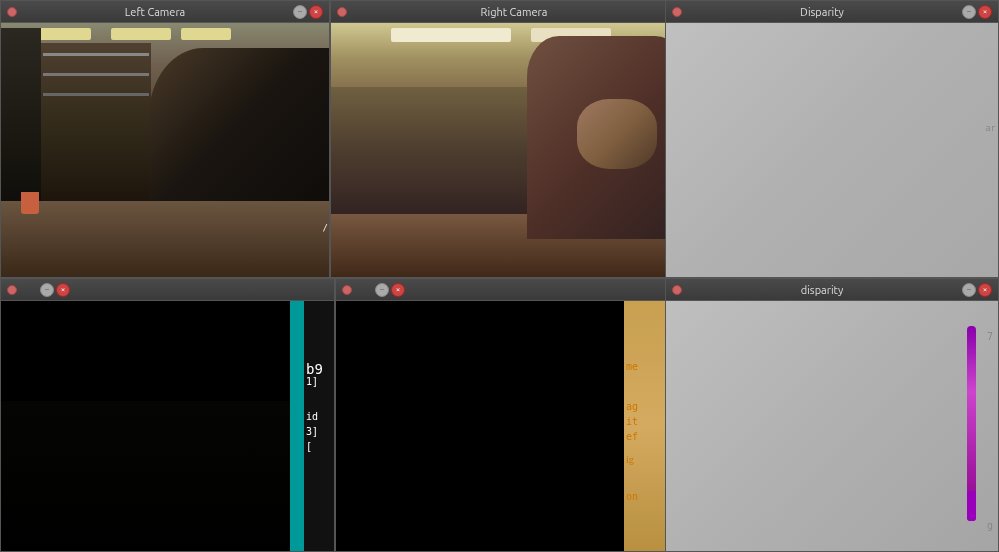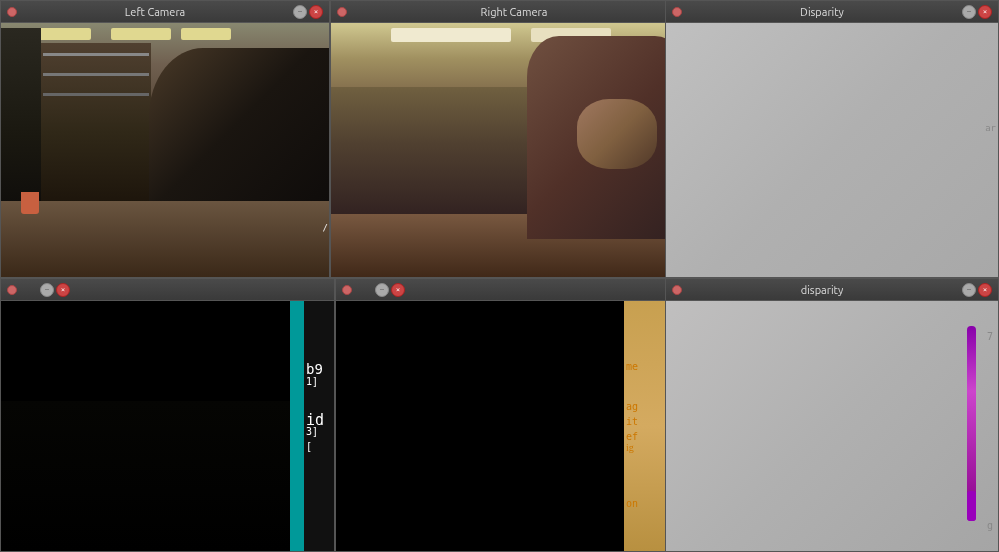--- a/index.html
+++ b/index.html
@@ -247,21 +247,21 @@
       <div style="flex:1;background:#000;position:relative;overflow:hidden;">
 
         <div style="position:absolute;bottom:0;left:0;right:0;height:60%;background:linear-gradient(to bottom,#050503,#000000);"></div>
       </div>
 
       <div style="width:14px;background:#009999;"></div>
 
       <div style="width:30px;background:#111;position:relative;overflow:hidden;">
         <div style="position:absolute;top:60px;left:2px;font-family:monospace;font-size:14px;color:#fff;">b9</div>
         <div style="position:absolute;top:75px;left:2px;font-family:monospace;font-size:10px;color:#fff;">1]</div>
-        <div style="position:absolute;top:110px;left:2px;font-family:monospace;font-size:15px;color:#fff;">id</div>
+        <div style="position:absolute;top:110px;left:2px;font-family:monospace;font-size:10px;color:#fff;">id</div>
         <div style="position:absolute;top:125px;left:2px;font-family:monospace;font-size:10px;color:#fff;">3]</div>
         <div style="position:absolute;top:140px;left:2px;font-family:monospace;font-size:10px;color:#fff;">[</div>
       </div>
     </div>
   </div>
 </div>
 
 <div class="window" id="win-right-console">
   <div class="titlebar">
     <div class="titlebar-dot" style="background:#cc6666;border-color:#aa4444;"></div>
@@ -273,22 +273,22 @@
   <div class="window-content">
     <div style="width:100%;height:100%;position:relative;display:flex;">
 
       <div style="flex:1;background:#000;"></div>
 
       <div style="width:45px;background:linear-gradient(to bottom,#c8a050,#d4aa60,#b89040);position:relative;overflow:hidden;">
         <div style="position:absolute;top:60px;left:2px;font-family:monospace;font-size:10px;color:#cc7700;">me</div>
         <div style="position:absolute;top:100px;left:2px;font-family:monospace;font-size:10px;color:#cc7700;">ag</div>
         <div style="position:absolute;top:115px;left:2px;font-family:monospace;font-size:10px;color:#cc7700;">it</div>
         <div style="position:absolute;top:130px;left:2px;font-family:monospace;font-size:10px;color:#cc7700;">ef</div>
-        <div style="position:absolute;top:141px;left:2px;font-family:Liberation Serif, serif;font-size:10px;color:#cc7700;">ig</div>
-        <div style="position:absolute;top:197px;left:2px;font-family:monospace;font-size:10px;color:#cc7700;">on</div>
+        <div style="position:absolute;top:153px;left:2px;font-family:Liberation Serif, serif;font-size:10px;color:#cc7700;">ig</div>
+        <div style="position:absolute;top:190px;left:2px;font-family:monospace;font-size:10px;color:#cc7700;">on</div>
       </div>
     </div>
   </div>
 </div>
 
 <div class="window" id="win-disparity-bottom">
   <div class="titlebar">
     <div class="titlebar-dot" style="background:#cc6666;border-color:#aa4444;"></div>
     <span class="titlebar-title">disparity</span>
     <div class="titlebar-controls">

